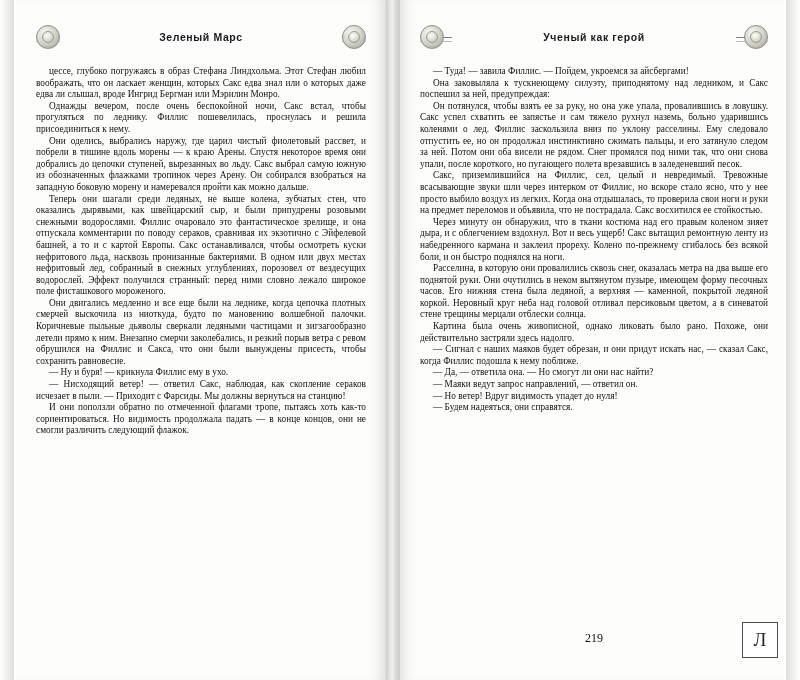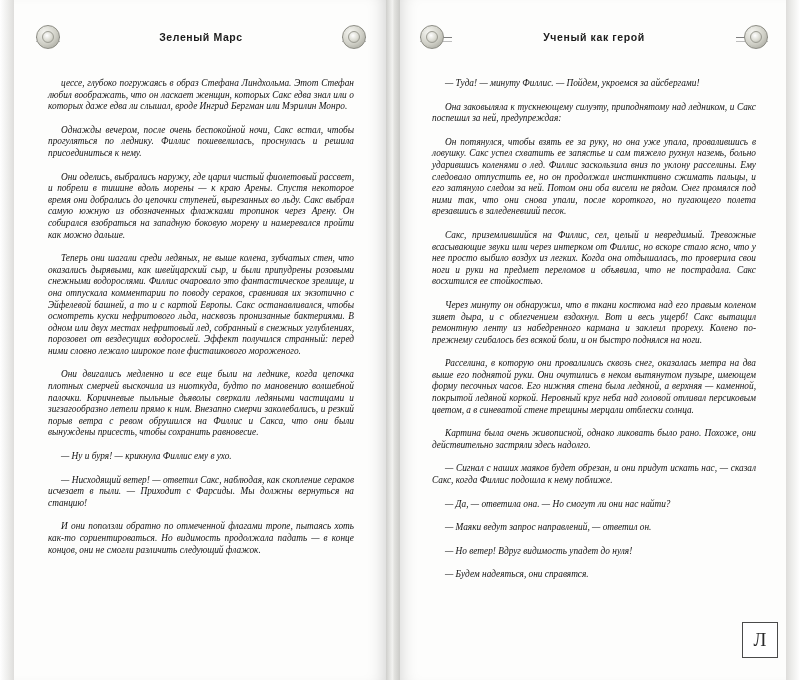--- a/index.html
+++ b/index.html
@@ -117,23 +117,22 @@
     font-size: 9.3px;
     line-height: 11.6px;
     color: #111111;
     text-align: justify;
     hyphens: auto;
   }
   .column-left { left: 36px; }
   .column-right { left: 420px; width: 348px; }
 
   .column p {
-    margin: 12px;
+    margin: 0;
     text-indent: 13px;
-    font-style: italic;
   }
 
   
   .folio {
     position: absolute;
     bottom: 34px;
     font-family: "Liberation Serif", serif;
     font-size: 12px;
     color: #111111;
     text-align: center;
@@ -189,30 +188,31 @@
 
 
   <div class="header header-right">
     <div class="header-rule"></div>
     <div class="ornament"></div>
     <div class="running-title">Ученый как герой</div>
     <div class="ornament"></div>
   </div>
 
   <div class="column column-right">
-    <p>— Туда! — минуту Филлис. — Пойдем, укроемся за айсбергами!</p>
+    <p>— Туда! — завила Филлис. — Пойдем, укроемся за айсбергами!</p>
     <p>Она заковыляла к тускнеющему силуэту, приподнятому над ледником, и Сакс поспешил за ней, предупреждая:</p>
     <p>Он потянулся, чтобы взять ее за руку, но она уже упала, провалившись в ловушку. Сакс успел схватить ее запястье и сам тяжело рухнул наземь, больно ударившись коленями о лед. Филлис заскользила вниз по уклону расселины. Ему следовало отпустить ее, но он продолжал инстинктивно сжимать пальцы, и его затянуло следом за ней. Потом они оба висели не рядом. Снег промялся под ними так, что они снова упали, после короткого, но пугающего полета врезавшись в заледеневший песок.</p>
     <p>Сакс, приземлившийся на Филлис, сел, целый и невредимый. Тревожные всасывающие звуки шли через интерком от Филлис, но вскоре стало ясно, что у нее просто выбило воздух из легких. Когда она отдышалась, то проверила свои ноги и руки на предмет переломов и объявила, что не пострадала. Сакс восхитился ее стойкостью.</p>
     <p>Через минуту он обнаружил, что в ткани костюма над его правым коленом зияет дыра, и с облегчением вздохнул. Вот и весь ущерб! Сакс вытащил ремонтную ленту из набедренного кармана и заклеил прореху. Колено по-прежнему сгибалось без всякой боли, и он быстро поднялся на ноги.</p>
     <p>Расселина, в которую они провалились сквозь снег, оказалась метра на два выше его поднятой руки. Они очутились в неком вытянутом пузыре, имеющем форму песочных часов. Его нижняя стена была ледяной, а верхняя — каменной, покрытой ледяной коркой. Неровный круг неба над головой отливал персиковым цветом, а в синеватой стене трещины мерцали отблески солнца.</p>
     <p>Картина была очень живописной, однако ликовать было рано. Похоже, они действительно застряли здесь надолго.</p>
     <p>— Сигнал с наших маяков будет обрезан, и они придут искать нас, — сказал Сакс, когда Филлис подошла к нему поближе.</p>
     <p>— Да, — ответила она. — Но смогут ли они нас найти?</p>
     <p>— Маяки ведут запрос направлений, — ответил он.</p>
     <p>— Но ветер! Вдруг видимость упадет до нуля!</p>
     <p>— Будем надеяться, они справятся.</p>
   </div>
 
+  <div class="folio folio-right">219</div>
 
   <div class="publisher-mark">Л</div>
 
 </div>
 
 </body></html>

